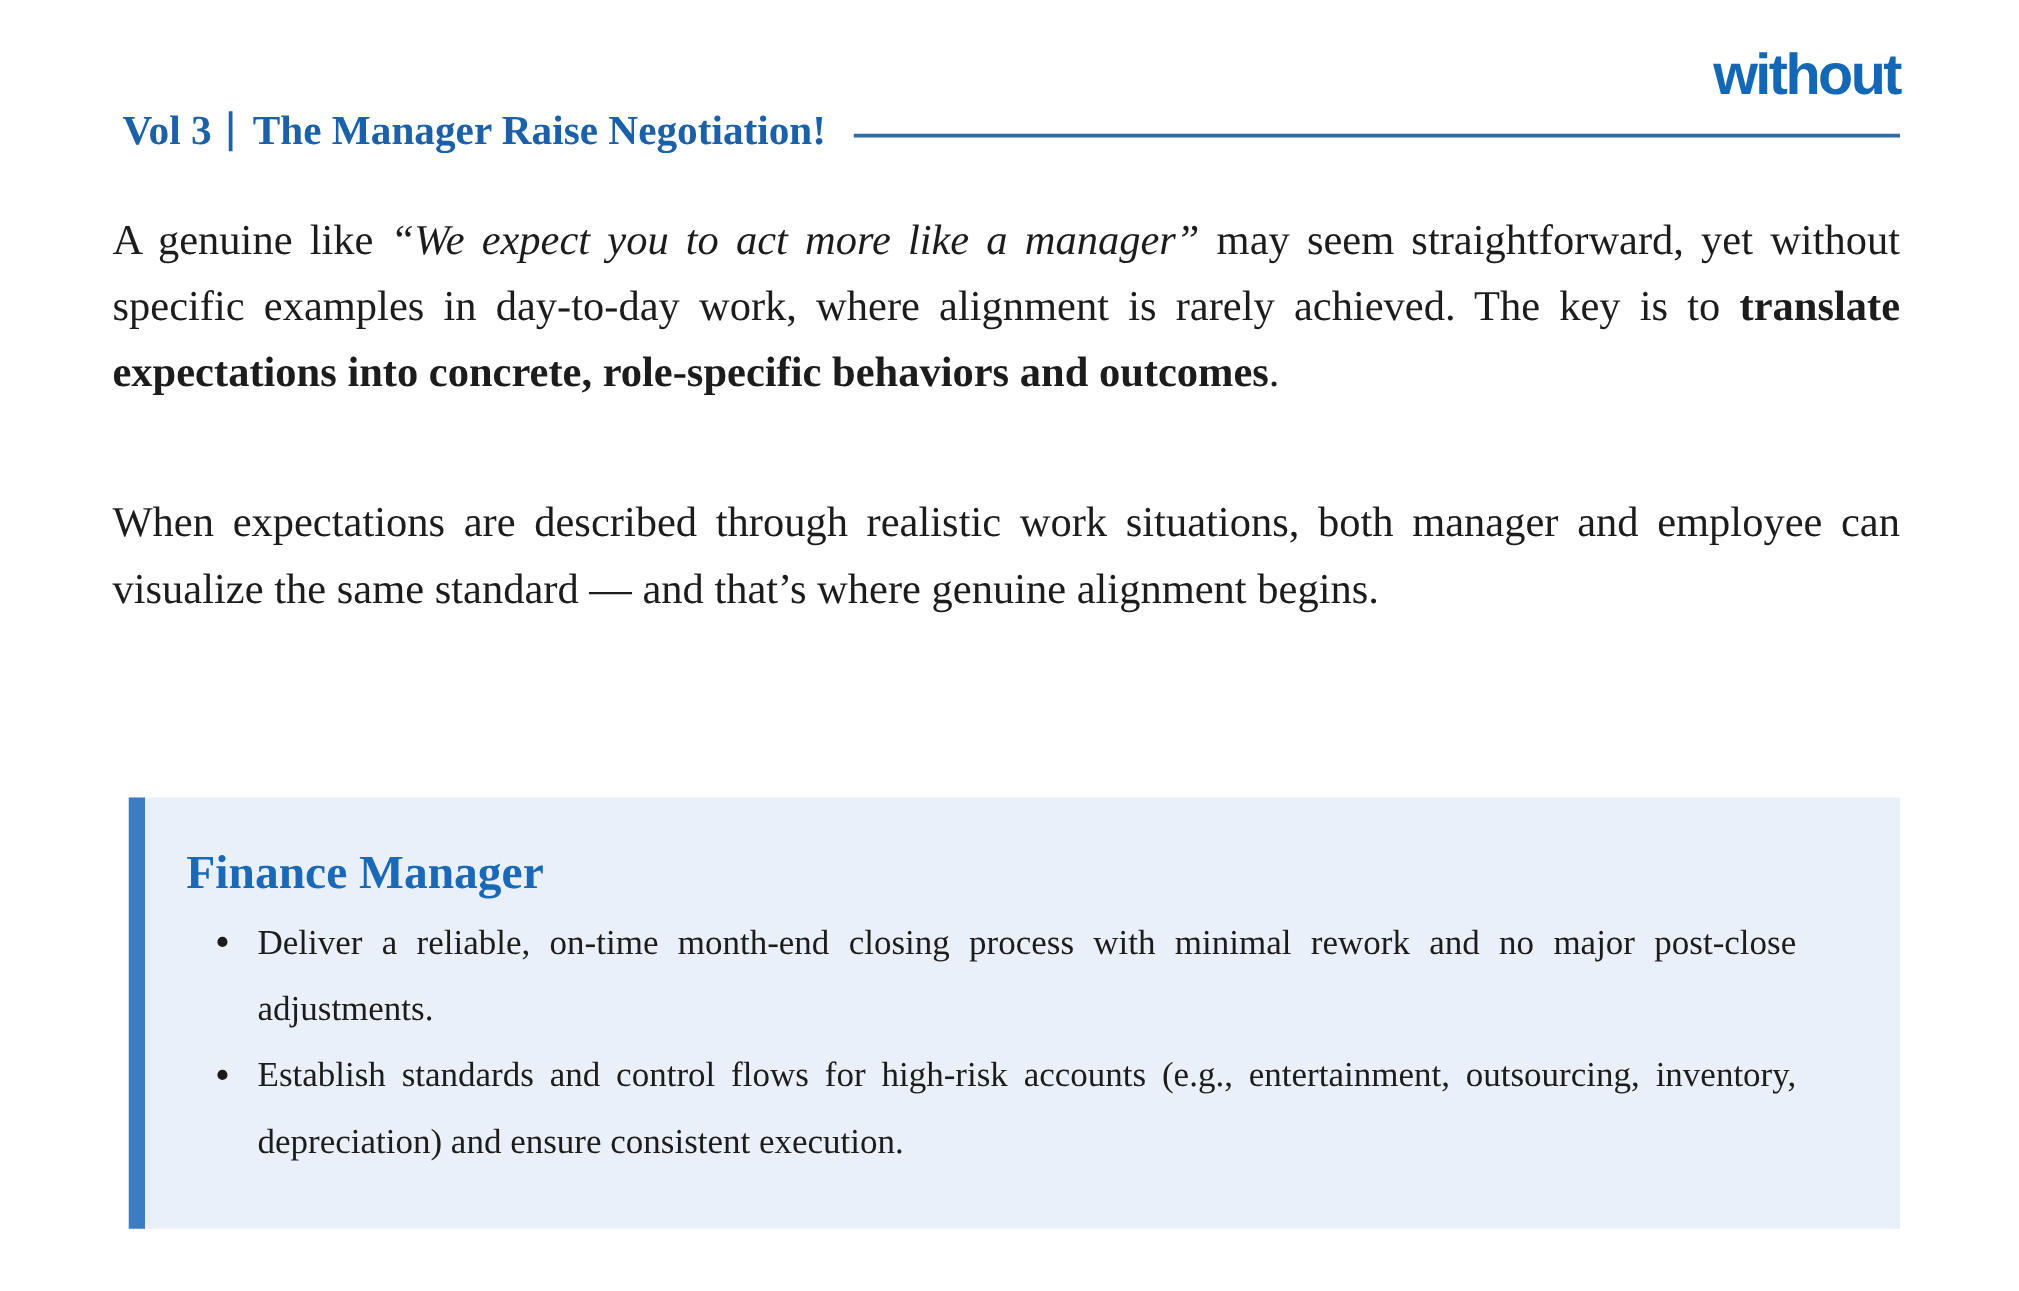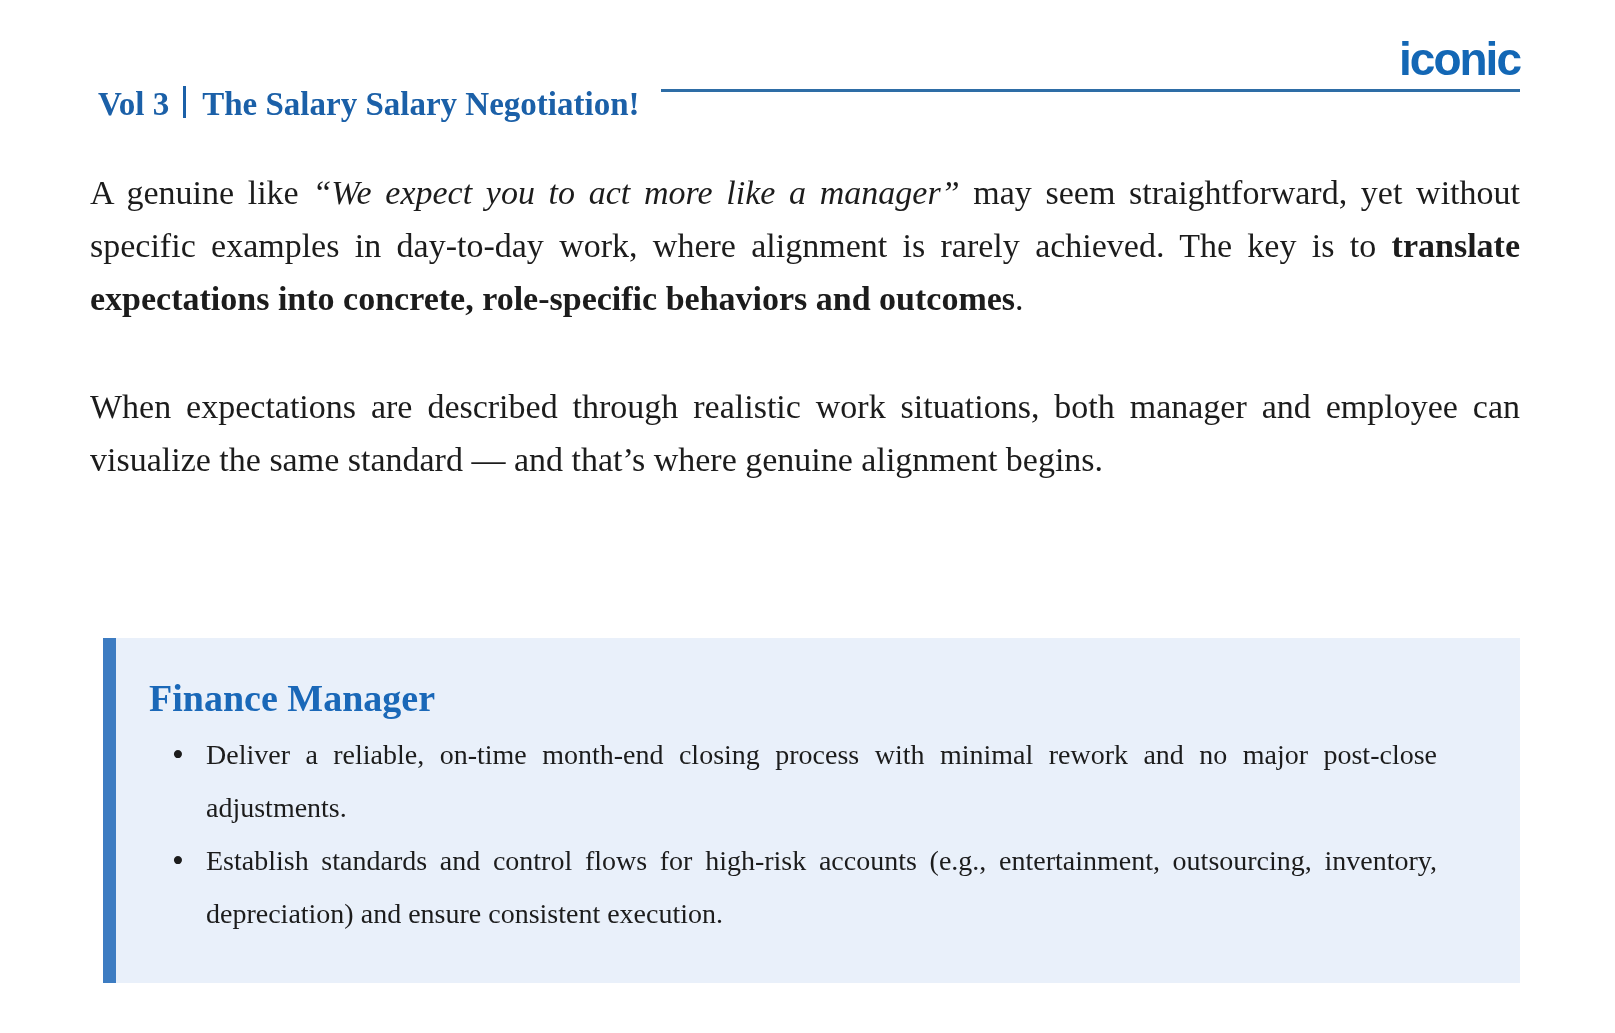--- a/index.html
+++ b/index.html
@@ -33,21 +33,21 @@
     color: var(--logo-blue);
     line-height: 1;
   }
   .header-row {
     position: absolute;
     top: 86px;
     left: 98px;
     right: 95px;
     height: 38px;
     display: flex;
-    align-items: flex-start;
+    align-items: center;
     color: var(--header-blue);
     font-weight: bold;
     font-size: 33px;
     white-space: nowrap;
   }
   .header-divider {
     width: 3px;
     height: 32px;
     background: var(--header-blue);
     margin: 0 16px 0 14px;
@@ -63,21 +63,21 @@
   }
   .para {
     position: absolute;
     left: 90px;
     right: 95px;
     font-size: 34px;
     line-height: 53px;
     text-align: justify;
   }
   .p1 { top: 166px; }
-  .p2 { top: 380px; }
+  .p2 { top: 392px; }
   .consider {
     position: absolute;
     left: 100px;
     right: 95px;
     top: 531px;
     font-size: 34px;
     line-height: 53px;
   }
   .it { font-style: italic; }
   .bold { font-weight: bold; }
@@ -116,26 +116,26 @@
     font-size: 34px;
     line-height: 53px;
     color: var(--text-color);
   }
 </style>
 </head>
 <body>
 
 <div class="page">
 
-  <div class="logo">iconic</div>
+  <div class="logo">without</div>
 
   <div class="header-row">
     <span>Vol 3</span>
     <span class="header-divider"></span>
-    <span>The Salary Salary Negotiation!</span>
+    <span>The Manager Raise Negotiation!</span>
     <span class="header-rule"></span>
   </div>
 
   <p class="para p1"><span>A genuine like </span><span class="it">“We expect you to act more like a manager”</span><span> may seem straightforward, yet without specific examples in day-to-day work, where alignment is rarely achieved. The key is to </span><span class="bold">translate expectations into concrete, role-specific behaviors and outcomes</span><span>.</span></p>
 
   <p class="para p2">When expectations are described through realistic work situations, both manager and employee can visualize the same standard — and that’s where genuine alignment begins.</p>
 
 
   <div class="callout">
     <div class="callout-heading">Finance Manager</div>

